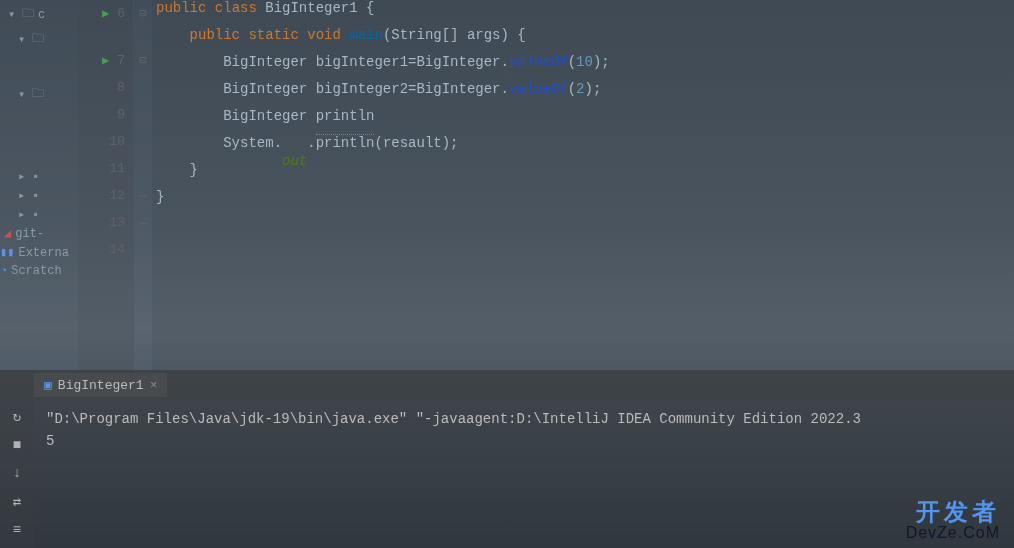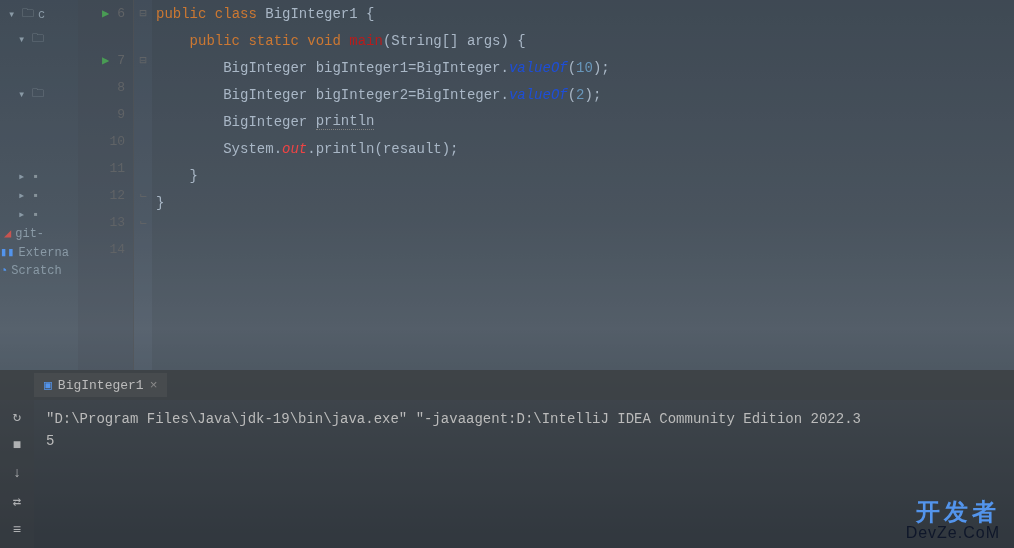--- a/index.html
+++ b/index.html
@@ -69,37 +69,36 @@
       font-size: 12px;
     }
     .editor {
       flex: 1;
       background: rgba(43, 43, 43, 0.35);
       position: relative;
     }
     .code-line {
       height: 27px;
       display: flex;
-      align-items: center;
       padding-left: 4px;
       white-space: pre;
     }
     .hint {
       color: #606366;
       font-size: 12px;
       padding-left: 44px;
       height: 20px;
       display: flex;
       align-items: center;
     }
     .kw { color: #cc7832; }
     .type { color: #a9b7c6; }
-    .method { color: #b91c1c; }
+    .method { color: #0369a1; }
     .static-m { color: #1d4ed8; font-style: italic; }
-    .static-f { color: #ef4444; font-style: italic; }
+    .static-f { color: #4d7c0f; font-style: italic; margin-top: 18px; }
     .num { color: #6897bb; }
     .plain { color: #a9b7c6; }
     .typo { border-bottom: 1px dotted #808080; }
 
     .terminal-section {
       position: absolute;
       bottom: 0;
       left: 0;
       right: 0;
       height: 178px;

